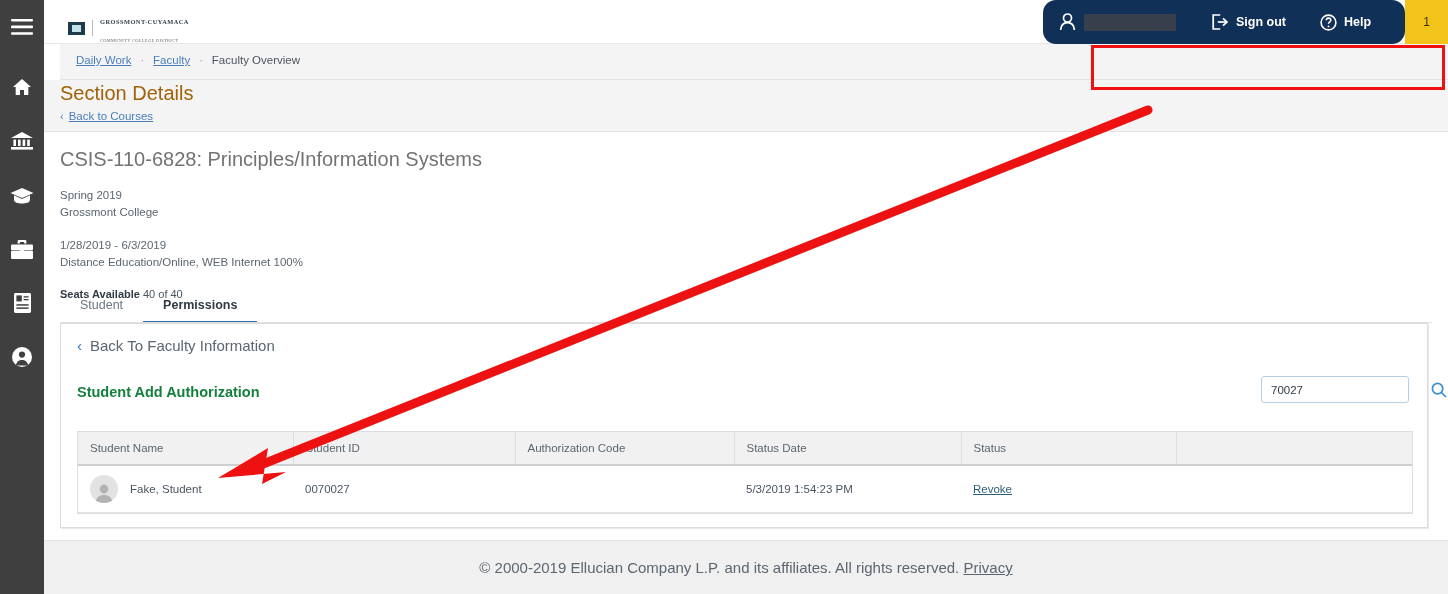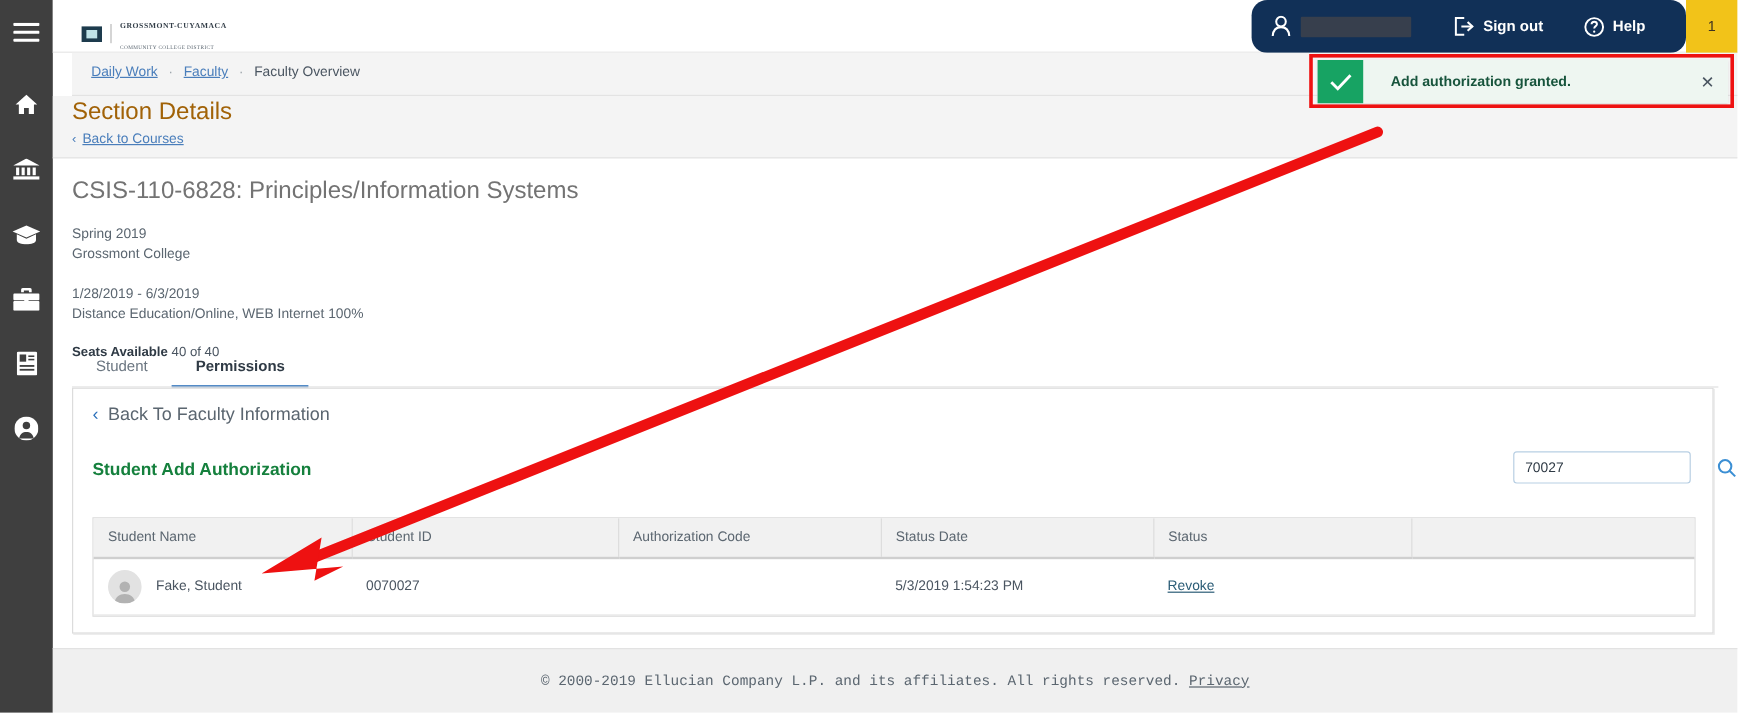--- a/index.html
+++ b/index.html
@@ -194,21 +194,21 @@
   }
   .avatar svg { fill: #b2b2b2; }
   .revoke-link { color: #2c5d77; text-decoration: underline; cursor: pointer; }
 
   
   .footer-band {
     position: absolute; left: 44px; top: 540px; right: 0; height: 54px;
     background: #f0f0f0; border-top: 1px solid #e2e2e2;
     display: flex; align-items: center; justify-content: center;
   }
-  .footer-text { font-size: 12px; color: #5b6670; font-family: Liberation Mono, monospace; }
+  .footer-text { font-size: 15px; color: #5b6670; }
   .footer-text a { color: #5b6670; text-decoration: underline; }
 
   
   .toast {
     position: absolute; left: 1098px; top: 50px; width: 342px; height: 36px;
     background: #eef6f1; display: flex; align-items: center;
     box-shadow: 0 1px 2px rgba(0,0,0,.12);
   }
   .toast-icon {
     width: 38px; height: 36px; background: #17a363;
@@ -439,29 +439,20 @@
     </div>
   </section>
 
   <footer class="footer-band">
     <div class="footer-text">
       <span>© 2000-2019 Ellucian Company L.P. and its affiliates. All rights reserved.</span>
       <a href="#">Privacy</a>
     </div>
   </footer>
 
-  <div class="toast">
-    <div class="toast-icon">
-      <svg width="19" height="15" viewBox="0 0 19 15" stroke-width="2.4">
-        <path d="M1.4 7.6 L6.8 13 L17.4 1.8"></path>
-      </svg>
-    </div>
-    <div class="toast-msg">Add authorization granted.</div>
-    <button class="toast-close">✕</button>
-  </div>
 
   <div class="anno-box"></div>
   <svg class="anno-arrow" viewBox="0 0 1448 594">
     <line x1="1148" y1="110" x2="248" y2="470" stroke="#ee1111" stroke-width="9" stroke-linecap="round"></line>
     <polygon points="218,478 268,448 262,484 286,472" fill="#ee1111"></polygon>
   </svg>
 
 </div>
 
 </body></html>

